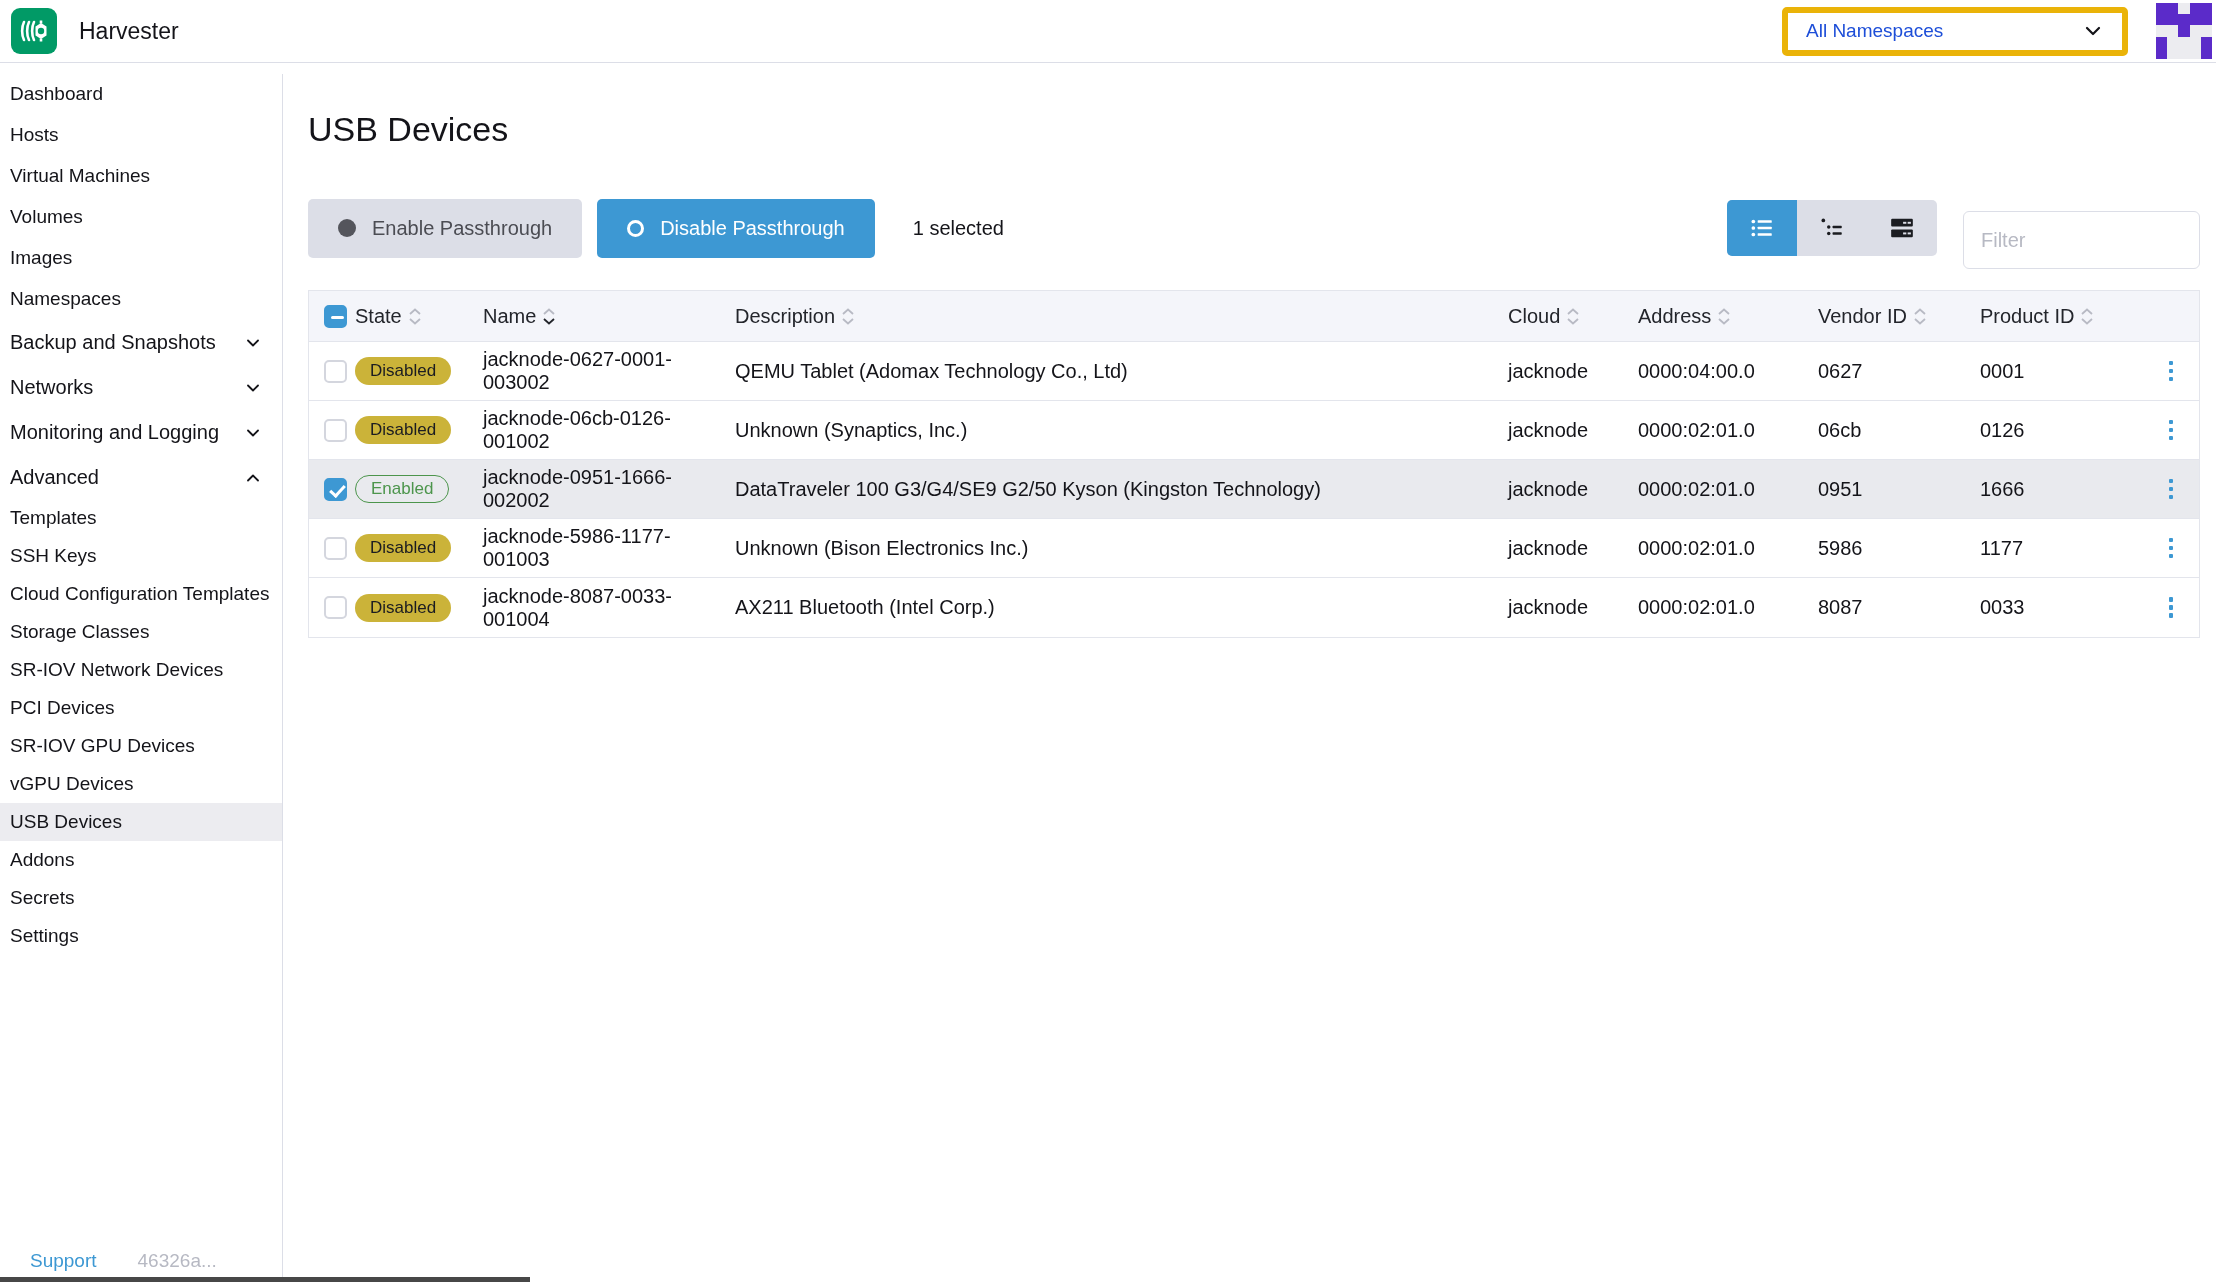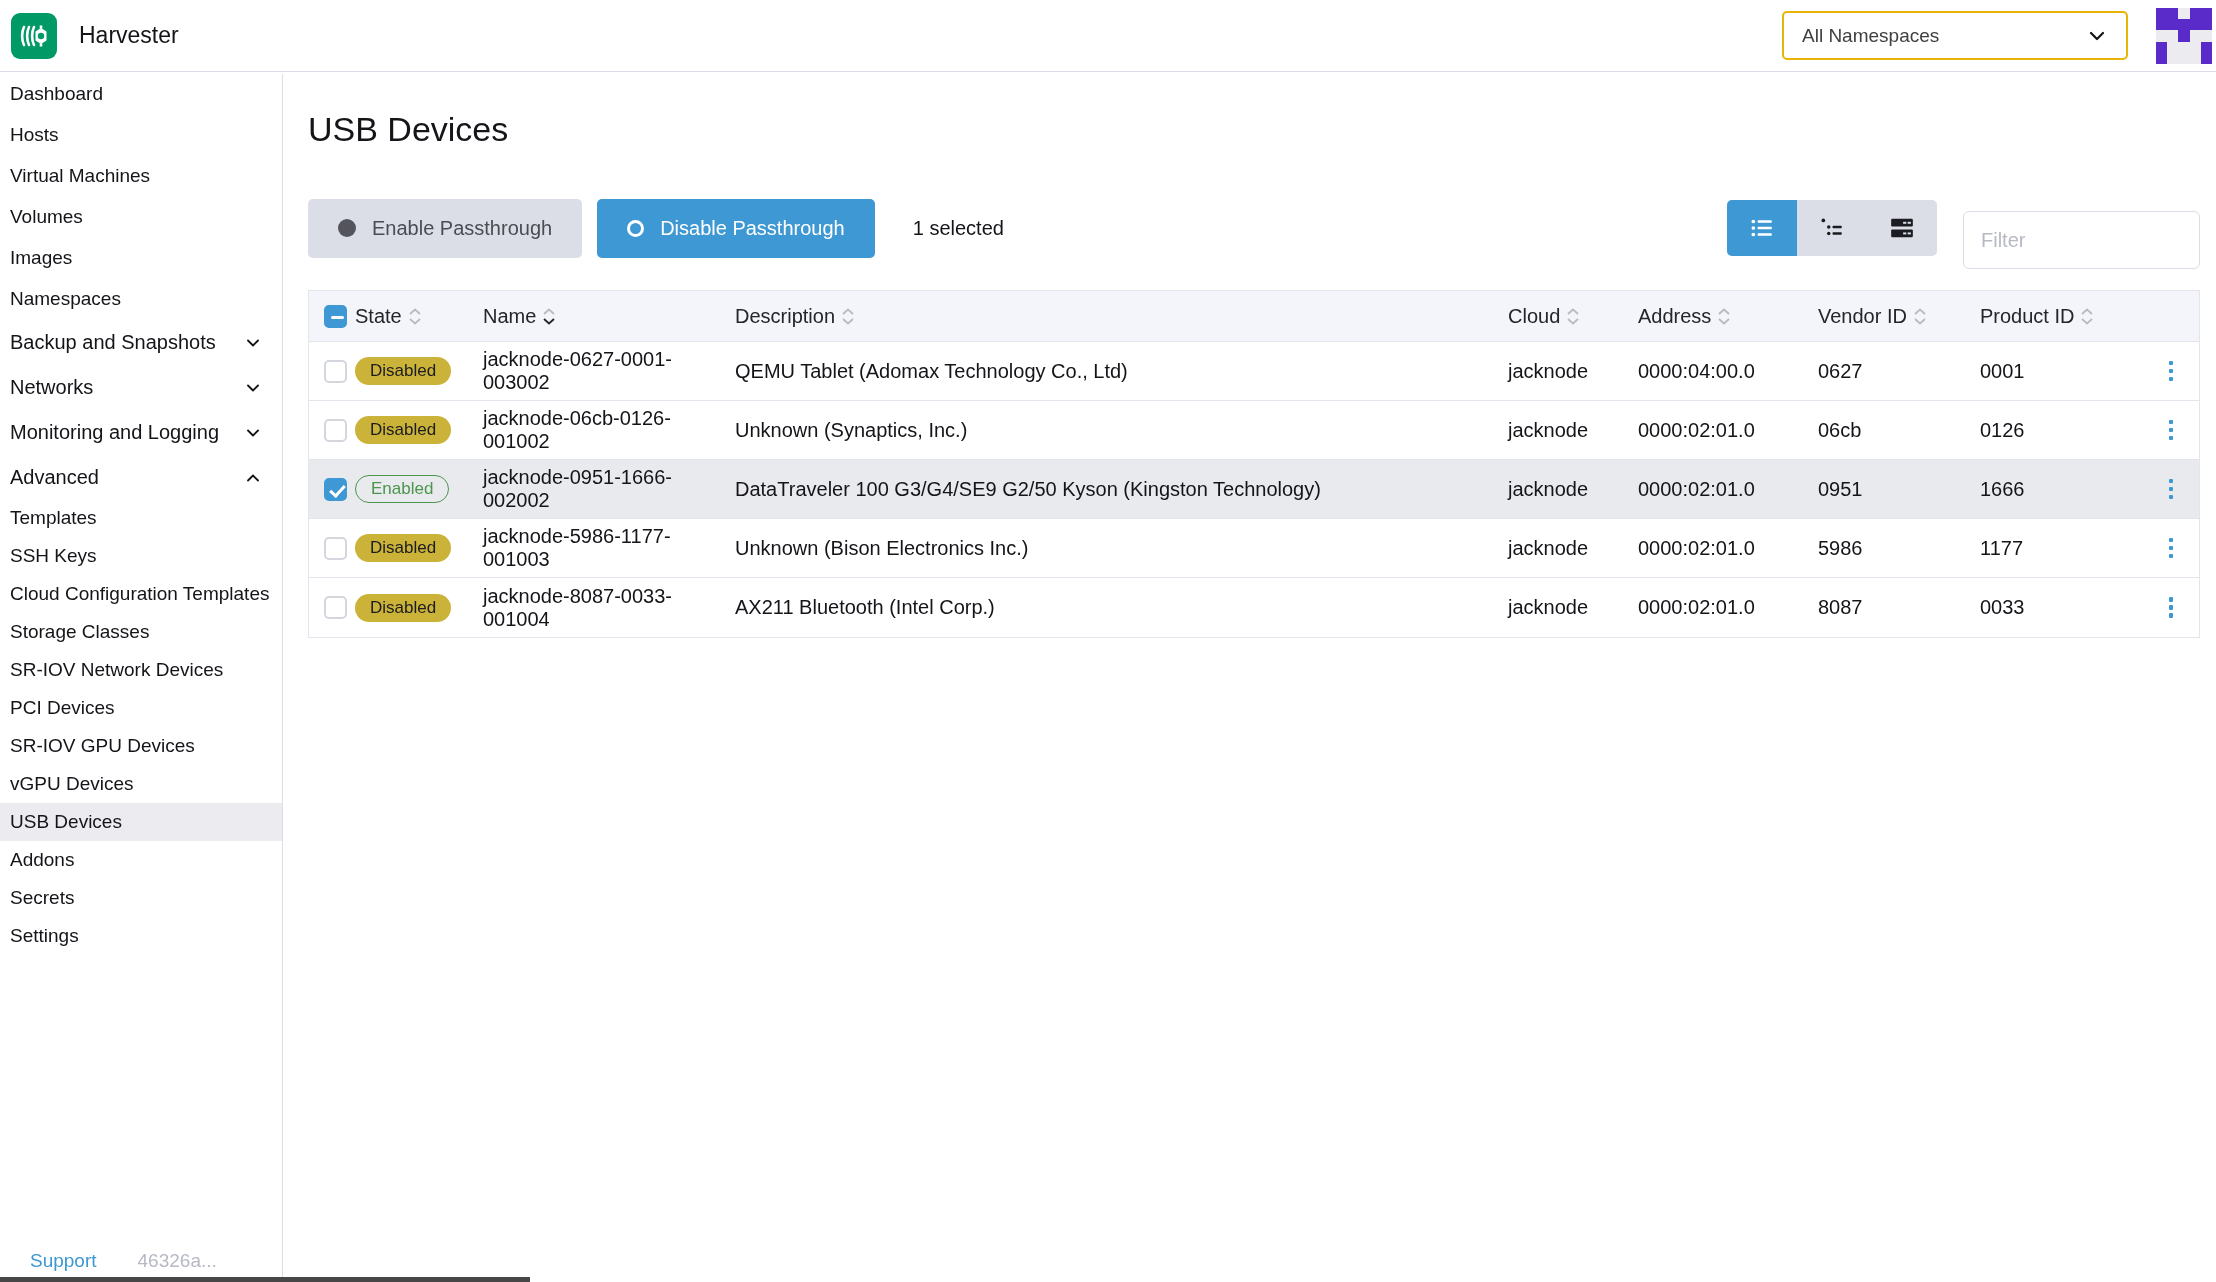--- a/index.html
+++ b/index.html
@@ -1,23 +1,23 @@
 <!DOCTYPE html>
 <html><head>
 <meta charset="utf-8">
 <style>
   * { margin:0; padding:0; box-sizing:border-box; }
   html,body { width:2216px; height:1282px; background:#fff; font-family:"Liberation Sans", sans-serif; color:#141419; overflow:hidden; }
 
   
-  .topbar { position:absolute; top:0; left:0; width:2216px; height:72px; background:#fff; border-bottom:1px solid #dcdee7; display:flex; align-items:center; z-index:5; }
+  .topbar { position:absolute; top:0; left:0; width:2216px; height:63px; background:#fff; border-bottom:1px solid #dcdee7; display:flex; align-items:center; z-index:5; }
   .logo-box { width:46px; height:46px; margin-left:11px; border-radius:9px; background:#019a66; display:flex; align-items:center; justify-content:center; }
   .brand { margin-left:22px; font-size:23px; font-weight:500; color:#141419; }
   .topbar-spacer { flex:1; }
-  .ns-select { width:346px; height:49px; border:2px solid #eab308; border-radius:5px; display:flex; align-items:center; padding:17px 18px; font-size:19px; color:#404040; cursor:pointer; background:#fff; }
+  .ns-select { width:346px; height:49px; border:6px solid #eab308; border-radius:5px; display:flex; align-items:center; padding:17px 18px; font-size:19px; color:#1d4ed8; cursor:pointer; background:#fff; }
   .ns-select .caret { margin-left:auto; }
   .avatar { width:56px; height:56px; margin:0 4px 0 28px; background:#ececf0; }
 
   
   .sidebar { position:absolute; top:74px; left:0; width:283px; bottom:0; background:#fff; border-right:1px solid #dcdee7; padding-top:0; }
   .nav-item { display:flex; align-items:center; padding:9px 10px; font-size:19px; color:#141419; cursor:pointer; margin-bottom:1px; }
   .nav-group { display:flex; align-items:center; padding:10px 10px; font-size:20px; color:#141419; cursor:pointer; margin-top:2px; }
   .nav-group .chev { margin-left:auto; margin-right:10px; }
   .sub-item { display:flex; align-items:center; padding:8px 10px; font-size:19px; color:#141419; cursor:pointer; }
   .sub-item.selected { background:#ececf0; }

